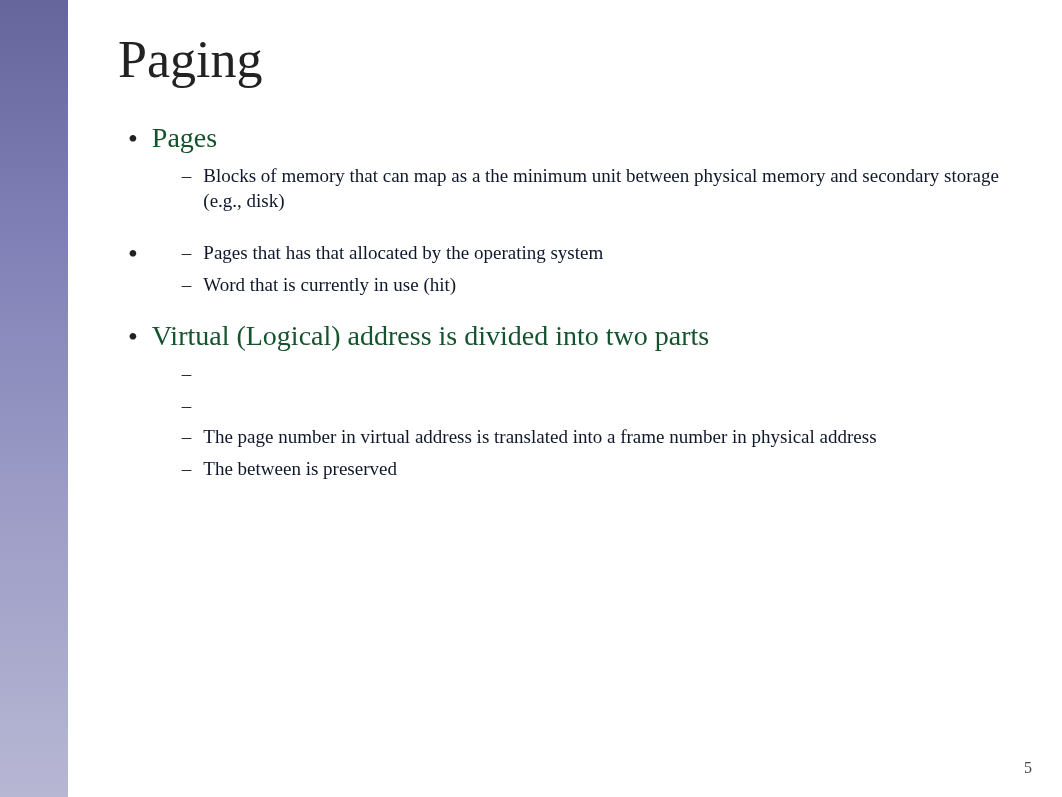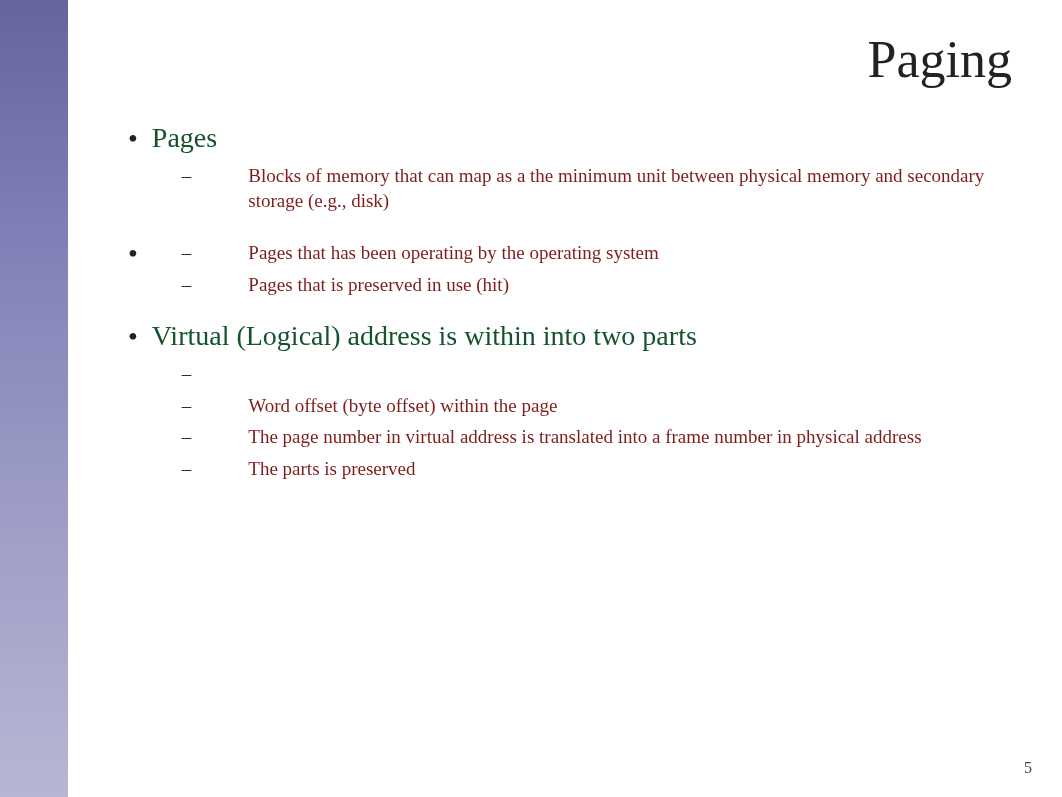--- a/index.html
+++ b/index.html
@@ -31,21 +31,21 @@
     .main-content {
       position: absolute;
       left: 68px;
       top: 0;
       right: 0;
       bottom: 0;
       padding: 30px 50px 30px 50px;
     }
 
     .slide-title {
-      text-align: right;
+      text-align: left;
       font-size: 52px;
       font-weight: normal;
       color: #222;
       margin-bottom: 30px;
       font-family: Georgia, serif;
     }
 
     .content-area {
       padding-left: 10px;
     }
@@ -89,22 +89,21 @@
       font-size: 19px;
       line-height: 1.35;
       margin-right: 12px;
       color: #222;
       flex-shrink: 0;
     }
 
     .bullet-l2-text {
       font-size: 19px;
       line-height: 1.35;
-      color: #7f1d1d;
-      margin-left: 45px;
+      color: #0f172a;
     }
 
     .page-number {
       position: absolute;
       bottom: 20px;
       right: 30px;
       font-size: 16px;
       color: #444;
     }
 
@@ -135,49 +134,48 @@
         </div>
       </div>
     </div>
 
     <div class="bullet-l1 section-gap">
       <span class="bullet-l1-dot">•</span>
       <div>
         <div class="sub-bullets">
           <div class="bullet-l2">
             <span class="bullet-l2-dash">–</span>
-            <span class="bullet-l2-text">Pages that has been operating              by the operating system</span>
+            <span class="bullet-l2-text">Pages that has that allocated              by the operating system</span>
           </div>
           <div class="bullet-l2">
             <span class="bullet-l2-dash">–</span>
-            <span class="bullet-l2-text">Pages that is preserved in use           (hit)</span>
+            <span class="bullet-l2-text">Word that is currently in use           (hit)</span>
           </div>
         </div>
       </div>
     </div>
 
     <div class="bullet-l1 section-gap">
       <span class="bullet-l1-dot">•</span>
       <div>
-        <span class="bullet-l1-text">Virtual (Logical) address is within into      two parts</span>
+        <span class="bullet-l1-text">Virtual (Logical) address is divided into      two parts</span>
         <div class="sub-bullets">
           <div class="bullet-l2">
             <span class="bullet-l2-dash">–</span>
           </div>
           <div class="bullet-l2">
             <span class="bullet-l2-dash">–</span>
-            <span class="bullet-l2-text">Word offset    (byte offset) within the page</span>
           </div>
           <div class="bullet-l2">
             <span class="bullet-l2-dash">–</span>
             <span class="bullet-l2-text">The  page number      in virtual   address is translated into a      frame number   in physical    address</span>
           </div>
           <div class="bullet-l2">
             <span class="bullet-l2-dash">–</span>
-            <span class="bullet-l2-text">The parts is preserved</span>
+            <span class="bullet-l2-text">The between is preserved</span>
           </div>
         </div>
       </div>
     </div>
 
   </div>
 
   <div class="page-number">5</div>
 
 </div>

